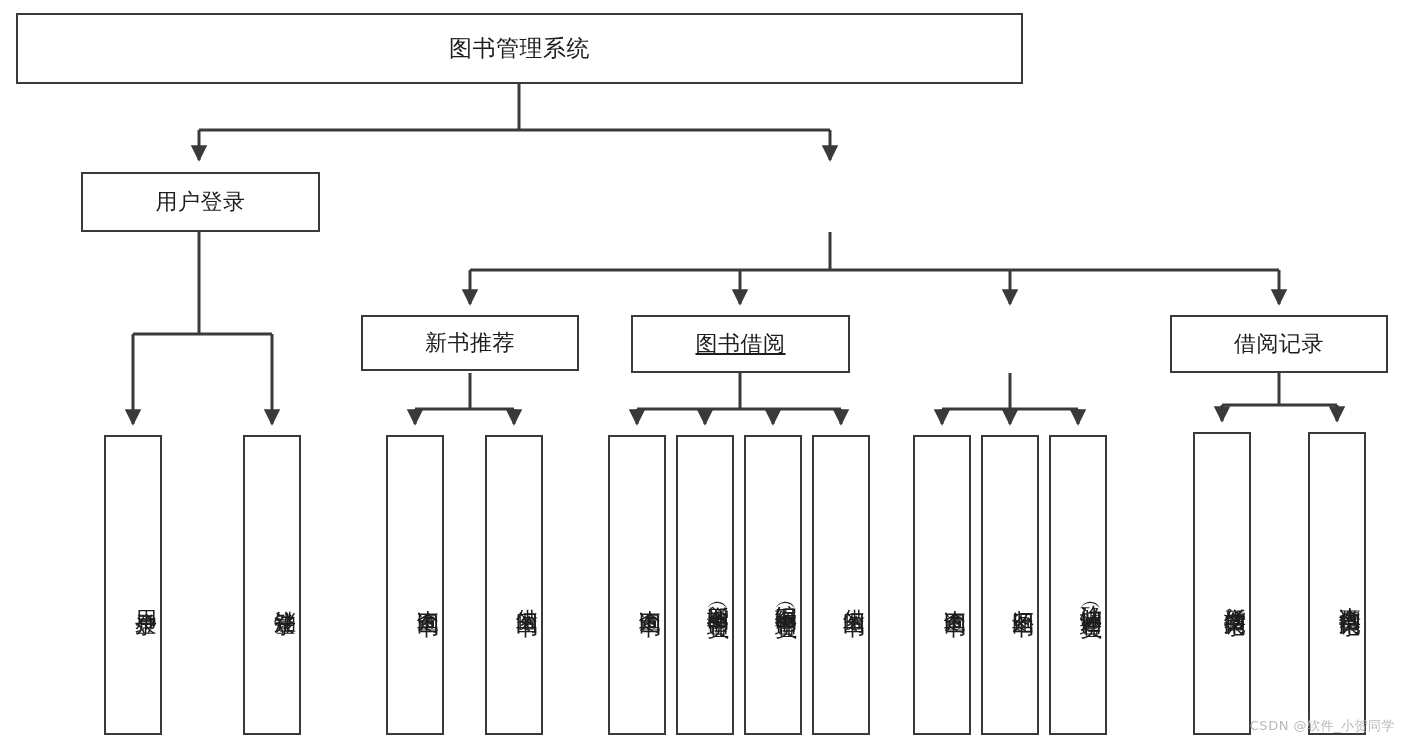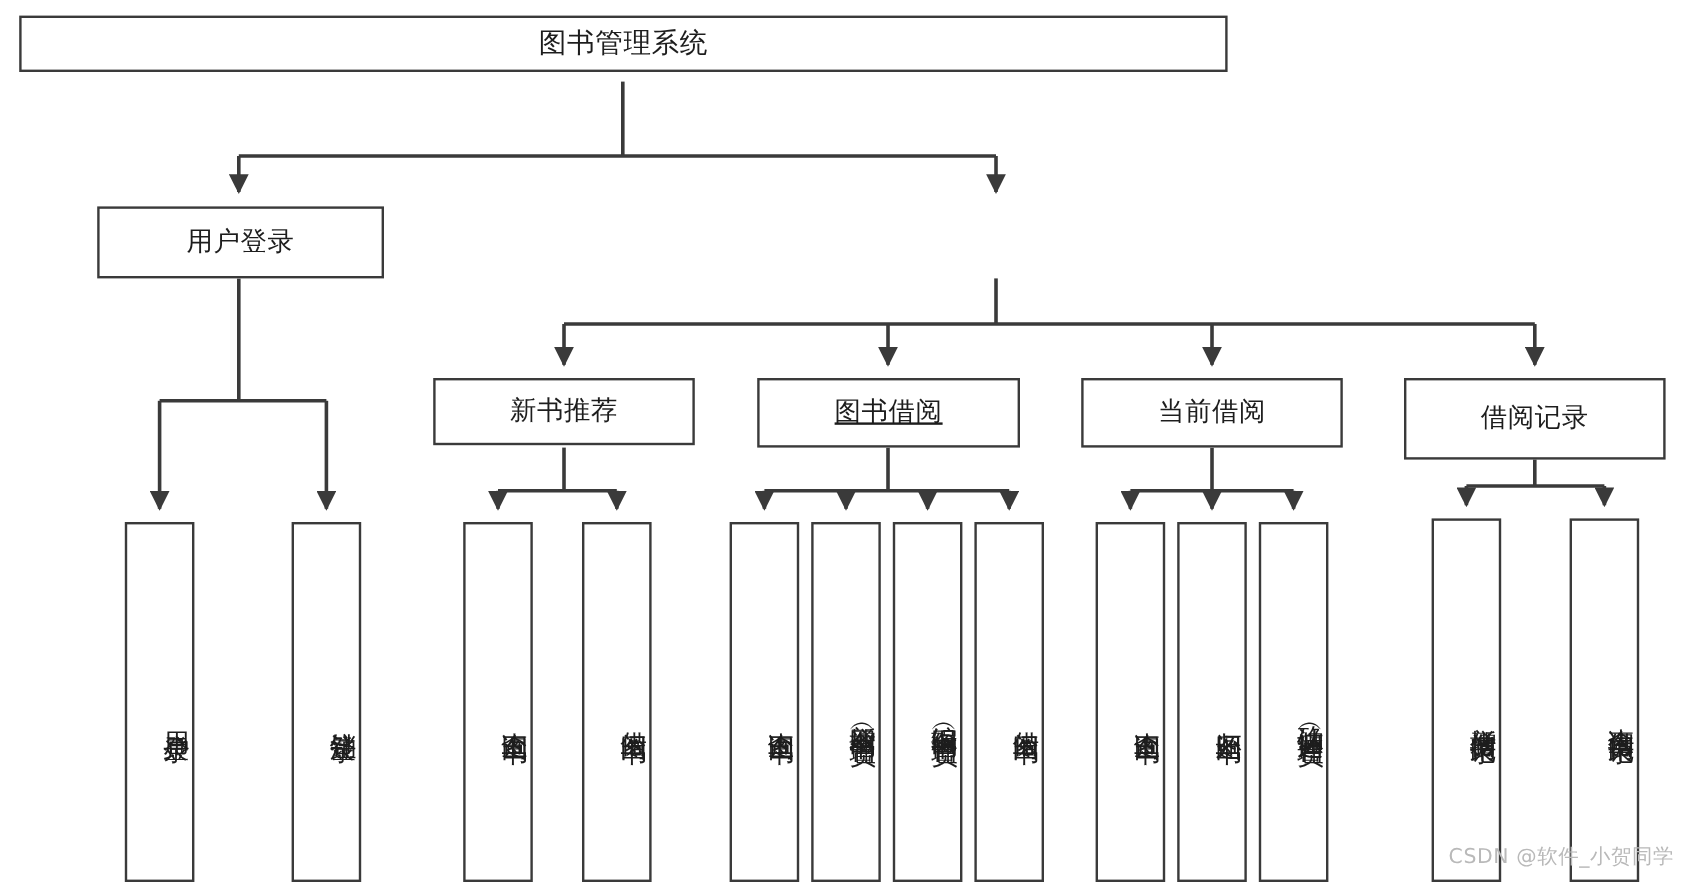--- a/index.html
+++ b/index.html
@@ -53,22 +53,22 @@
     letter-spacing: 2px;
     align-items: flex-start;
     justify-content: center;
     padding-top: 22px;
     white-space: nowrap;
     text-align: left;
   }
   .watermark {
     position: absolute;
     right: 10px;
-    bottom: 22px;
-    font-size: 17px;
+    bottom: 12px;
+    font-size: 13px;
     color: #b9b9b9;
     letter-spacing: 0.5px;
     white-space: nowrap;
     font-family: "DejaVu Sans", "Liberation Sans", sans-serif;
   }
 </style>
 </head>
 <body>
 
 <div id="canvas">
@@ -116,28 +116,27 @@
       <path d="M 1010 409 L 1010 424" marker-end="url(#arrow)"></path>
       <path d="M 1078 409 L 1078 424" marker-end="url(#arrow)"></path>
 
       <path d="M 1279 373 L 1279 405"></path>
       <path d="M 1222 405 L 1337 405"></path>
       <path d="M 1222 405 L 1222 421" marker-end="url(#arrow)"></path>
       <path d="M 1337 405 L 1337 421" marker-end="url(#arrow)"></path>
     </g>
   </svg>
 
-  <div class="node node-h node-root" style="left:16px; top:13px; width:1007px; height:47px;">图书管理系统</div>
+  <div class="node node-h node-root" style="left:16px; top:13px; width:1007px; height:71px;">图书管理系统</div>
 
   <div class="node node-h" style="left:81px; top:172px; width:239px; height:60px;">用户登录</div>
 
   <div class="node node-h" style="left:361px; top:315px; width:218px; height:56px;">新书推荐</div>
   <div class="node node-h" style="left:631px; top:315px; width:219px; height:58px;text-decoration:underline;">图书借阅</div>
-  <div class="node node-h" style="left:901px; top:315px; width:218px; height:58px;">当前借阅</div>
-  <div class="node node-h" style="left:1170px; top:315px; width:218px; height:68px;">借阅记录</div>
+  <div class="node node-h" style="left:1170px; top:315px; width:218px; height:58px;">借阅记录</div>
 
   <div class="node node-v" style="left:104px; top:435px; width:58px; height:300px;">用户登录</div>
   <div class="node node-v" style="left:243px; top:435px; width:58px; height:300px;">注销登录</div>
 
   <div class="node node-v" style="left:386px; top:435px; width:58px; height:300px;">查询图书</div>
   <div class="node node-v" style="left:485px; top:435px; width:58px; height:300px;">借阅图书</div>
 
   <div class="node node-v" style="left:608px; top:435px; width:58px; height:300px;">查询图书</div>
   <div class="node node-v" style="left:676px; top:435px; width:58px; height:300px;">新增图书（管理员）</div>
   <div class="node node-v" style="left:744px; top:435px; width:58px; height:300px;">编辑图书（管理员）</div>

